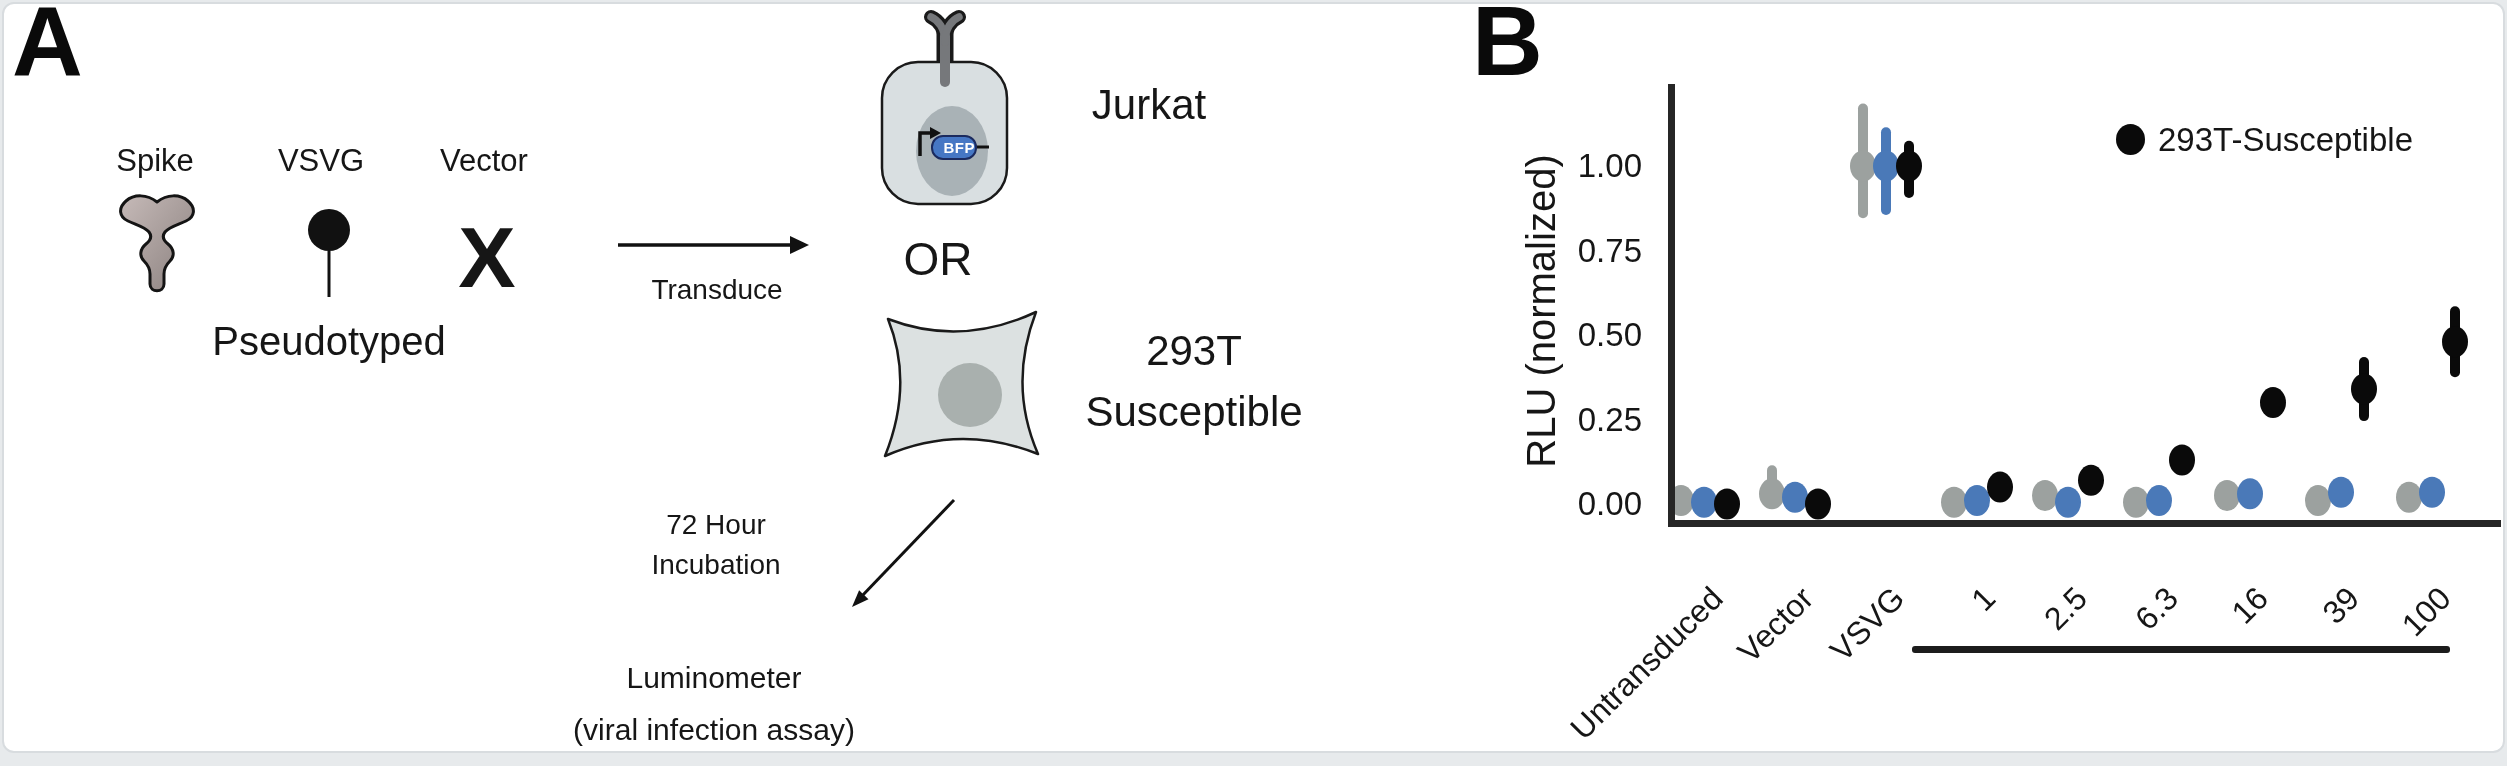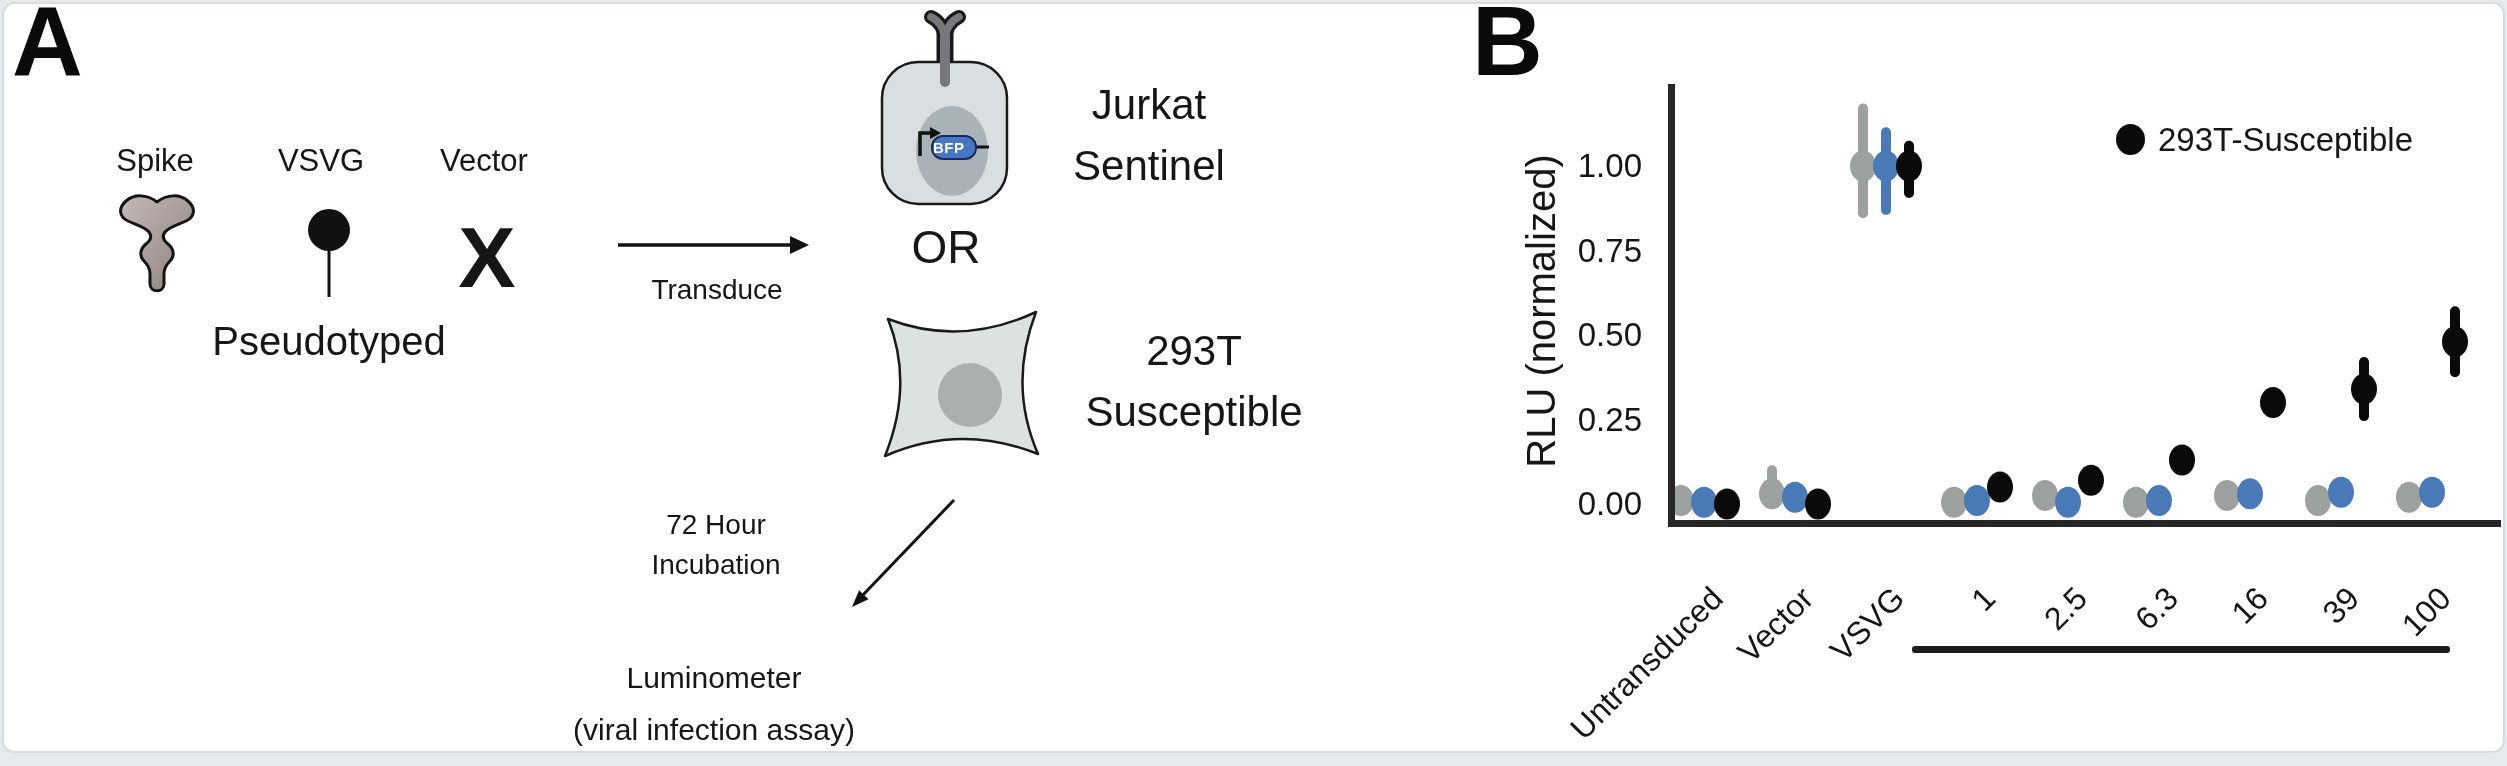--- a/index.html
+++ b/index.html
@@ -28,21 +28,21 @@
   .mid-label{font-size:30px;line-height:52px;}
   .cross{font-size:86px;font-weight:600;line-height:1;}
   .or-label{font-size:46px;}
   svg{position:absolute;left:0;top:0;pointer-events:none;}
   
   .bfp{
     left:927px;top:131px;width:46px;height:25px;
     background:#4677c4;border:2.5px solid #1b2a5e;border-radius:12px;
     box-sizing:border-box;
     color:#ffffff;font-size:15px;font-weight:bold;
-    display:flex;align-items:center;justify-content:flex-start;
+    display:flex;align-items:center;justify-content:flex-end;
     letter-spacing:0.5px;
   }
   
   .yaxis-line{left:1664px;top:80px;width:7px;height:443px;background:#262626;}
   .xaxis-line{left:1664px;top:516px;width:833px;height:7px;background:#262626;}
   .ylabel{
     left:1537px;top:307px;font-size:40px;white-space:nowrap;
     transform:translate(-50%,-50%) rotate(-90deg);
   }
   .ytick{
@@ -167,28 +167,27 @@
   <div class="abs ctext cross" style="left:483px;top:210px;">X</div>
 
   <div class="abs ctext" style="left:325px;top:308px;font-size:40px;line-height:59px;">
     <div>Pseudotyped</div>
   </div>
 
   <div class="abs ctext tiny-label" style="left:713px;top:266px;">Transduce</div>
 
   <div class="abs ctext big-label" style="left:1145px;top:70px;">
     <div>Jurkat</div>
-    <div>Sentinel</div>
   </div>
 
   <div class="abs bfp">
     <span>BFP</span>
   </div>
 
-  <div class="abs ctext or-label" style="left:934px;top:216px;margin-left:8px;">OR</div>
+  <div class="abs ctext or-label" style="left:934px;top:228px;">OR</div>
 
   <div class="abs ctext big-label" style="left:1190px;top:316px;">
     <div>293T</div>
     <div>Susceptible</div>
   </div>
 
   <div class="abs ctext tiny-label" style="left:712px;top:501px;">
     <div>72 Hour</div>
     <div>Incubation</div>
   </div>

